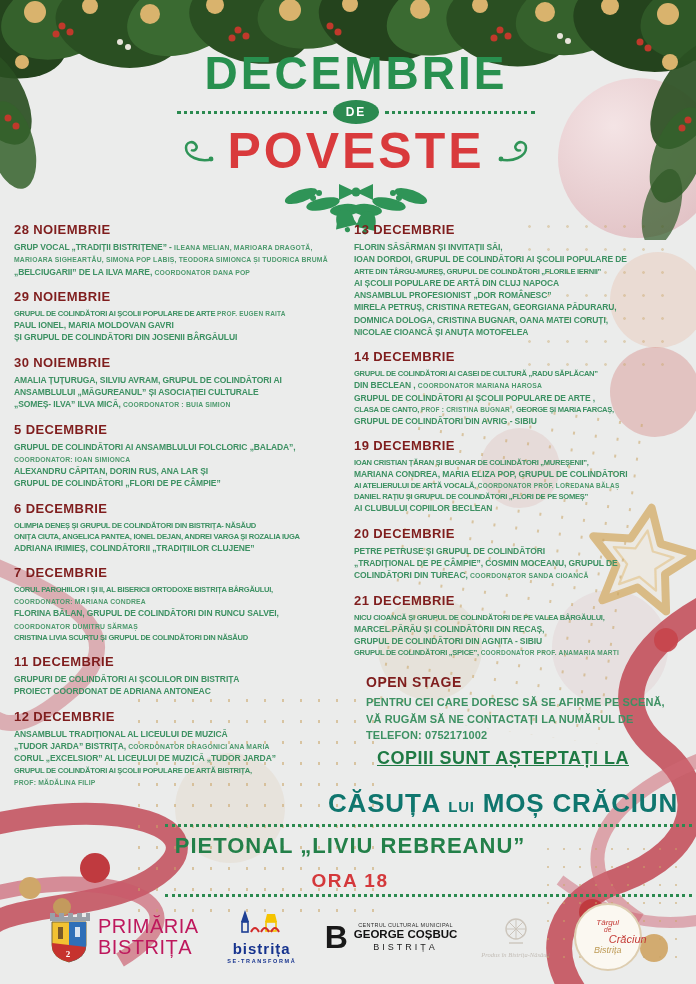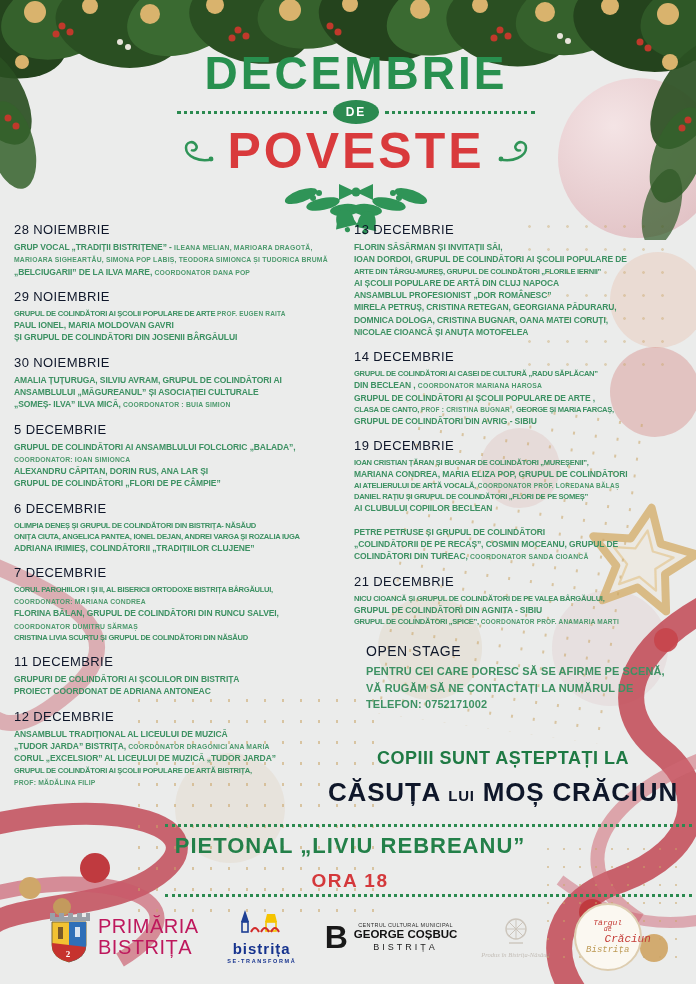--- a/index.html
+++ b/index.html
@@ -13,32 +13,32 @@
   .de-oval{background:#2b8a50;color:#fff;font-size:12px;font-weight:bold;letter-spacing:2px;
            border-radius:50%;padding:5px 13px;margin:0 6px;}
   .poveste-row{display:flex;align-items:center;justify-content:center;gap:12px;}
   .t-poveste{font-size:50px;font-weight:bold;color:#d93a3c;letter-spacing:3px;line-height:1;}
   .holly{display:block;margin:2px auto 0;}
   
   .program{position:absolute;top:222px;left:14px;right:6px;display:flex;gap:12px;z-index:5;}
   .col-left{width:328px;flex:none;}
   .col-right{flex:1;}
   .section{margin-bottom:11px;}
-  .date{font-size:13px;font-weight:normal;color:#0f172a;letter-spacing:.4px;margin-bottom:4px;}
+  .date{font-size:13px;font-weight:bold;color:#7f1d1d;letter-spacing:.4px;margin-bottom:4px;}
   .line{font-size:8.5px;font-weight:bold;color:#3d9163;line-height:1.45;letter-spacing:-0.1px;}
   .line .sm{font-size:6.8px;letter-spacing:.2px;color:#4d9a6e;}
   .line.cond{font-size:7.6px;letter-spacing:-0.3px;}
   .line.cond .sm{font-size:6.5px;}
   .section.open{margin-top:16px;margin-left:12px;}
   .section.open .date{font-size:14px;letter-spacing:.5px;}
   .section.open .line{font-size:11px;letter-spacing:.1px;line-height:1.5;}
   
   .santa{position:absolute;top:748px;right:2px;width:382px;text-align:center;z-index:5;white-space:nowrap;}
-  .santa-l1{font-size:18px;font-weight:bold;color:#1f7a44;letter-spacing:.5px;}
-  .santa-l2{font-size:26px;font-weight:bold;color:#0f172a;letter-spacing:.8px;margin-top:8px;}
+  .santa-l1{font-size:18px;font-weight:bold;color:#1f7a44;letter-spacing:.5px;text-decoration:underline;}
+  .santa-l2{font-size:26px;font-weight:bold;color:#0f766e;letter-spacing:.8px;margin-top:19px;}
   .santa-l2 .lui{font-size:15px;}
   
   .dot-sep{position:absolute;left:165px;right:4px;border-top:3px dotted #2b8a50;z-index:5;}
   .sep-a{top:824px;} .sep-b{top:894px;}
   .pietonal{position:absolute;top:833px;left:150px;width:400px;text-align:center;z-index:5;white-space:nowrap;}
   .loc{font-size:22px;font-weight:bold;color:#238049;letter-spacing:1px;}
   .ora{font-size:19px;font-weight:bold;color:#d4383b;letter-spacing:1.5px;margin-top:11px;}
   
   .footer{position:absolute;left:48px;right:6px;bottom:8px;height:78px;display:flex;
           align-items:center;gap:24px;z-index:5;}
@@ -50,21 +50,21 @@
   .cultural{display:flex;align-items:center;gap:6px;}
   .cult-b{font-size:32px;font-weight:bold;color:#191919;line-height:1;}
   .cult-text{text-align:center;line-height:1.15;}
   .cult-t1{font-size:5.5px;color:#2e2e2e;letter-spacing:.3px;}
   .cult-t2{font-size:11.5px;font-weight:bold;color:#111;}
   .cult-t3{font-size:9px;color:#222;letter-spacing:3px;}
   .produs{opacity:.55;text-align:center;color:#a1968a;}
   .produs-text{font-size:6.5px;font-family:"Liberation Serif",serif;font-style:italic;margin-top:1px;}
   .badge{width:64px;height:64px;border-radius:50%;background:#fbf8f1;border:2px solid #ddcdb0;
          display:flex;flex-direction:column;align-items:center;justify-content:center;
-         font-family:Liberation Mono, monospace;font-style:italic;line-height:1.05;}
+         font-family:Liberation Sans, sans-serif;font-style:italic;line-height:1.05;}
   .badge .b1{font-size:8px;color:#c43b36;}
   .badge .b2{font-size:6.5px;color:#c43b36;}
   .badge .b3{font-size:11px;color:#c43b36;padding-left:40px;}
   .badge .b4{font-size:9px;color:#bd9a55;}
   
   .confetti{position:absolute;z-index:2;pointer-events:none;
     background-image:radial-gradient(circle,#c9a465 1.3px,rgba(0,0,0,0) 1.5px);opacity:.55;}
   .c1{left:130px;top:690px;width:250px;height:230px;background-size:18px 21px;}
   .c2{left:390px;top:400px;width:240px;height:330px;background-size:22px 17px;transform:rotate(8deg);}
   .c3{left:520px;top:215px;width:150px;height:160px;background-size:19px 23px;opacity:.4;}
@@ -308,27 +308,29 @@
       </div>
       <div class="section">
         <div class="date">19 DECEMBRIE</div>
         <div class="line cond"><span class="seg">IOAN CRISTIAN ȚĂRAN ȘI BUGNAR DE COLINDĂTORI „MUREȘENII”,</span></div>
         <div class="line"><span class="seg">MARIANA CONDREA, MARIA ELIZA POP, GRUPUL DE COLINDĂTORI</span></div>
         <div class="line cond"><span class="seg">AI ATELIERULUI DE ARTĂ VOCALĂ, </span><span class="sm">COORDONATOR PROF. LOREDANA BĂLAȘ</span></div>
         <div class="line cond"><span class="seg">DANIEL RAȚIU ȘI GRUPUL DE COLINDĂTORI „FLORI DE PE SOMEȘ”</span></div>
         <div class="line"><span class="seg">AI CLUBULUI COPIILOR BECLEAN</span></div>
       </div>
       <div class="section">
+        <div class="date">20 DECEMBRIE</div>
         <div class="line"><span class="seg">PETRE PETRUSE ȘI GRUPUL DE COLINDĂTORI</span></div>
-        <div class="line"><span class="seg">„COLINDĂTORII DE PE RECAȘ”, COSMIN MOCEANU, GRUPUL DE</span></div>
+        <div class="line"><span class="seg">„TRADIȚIONAL DE PE CÂMPIE”, COSMIN MOCEANU, GRUPUL DE</span></div>
         <div class="line"><span class="seg">COLINDĂTORI DIN TUREAC, </span><span class="sm">COORDONATOR SANDA CIOANCĂ</span></div>
       </div>
       <div class="section">
         <div class="date">21 DECEMBRIE</div>
         <div class="line cond"><span class="seg">NICU CIOANCĂ ȘI GRUPUL DE COLINDĂTORI DE PE VALEA BÂRGĂULUI,</span></div>
+        <div class="line"><span class="seg">MARCEL PĂRĂU ȘI COLINDĂTORII DIN RECAȘ,</span></div>
         <div class="line"><span class="seg">GRUPUL DE COLINDĂTORI DIN AGNITA - SIBIU</span></div>
         <div class="line cond"><span class="seg">GRUPUL DE COLINDĂTORI „SPICE”, </span><span class="sm">COORDONATOR PROF. ANAMARIA MARTI</span></div>
       </div>
       <div class="section open">
         <div class="date">OPEN STAGE</div>
         <div class="line"><span class="seg">PENTRU CEI CARE DORESC SĂ SE AFIRME PE SCENĂ,</span></div>
         <div class="line"><span class="seg">VĂ RUGĂM SĂ NE CONTACTAȚI LA NUMĂRUL DE</span></div>
         <div class="line"><span class="seg">TELEFON:  0752171002</span></div>
       </div>
     </div>

